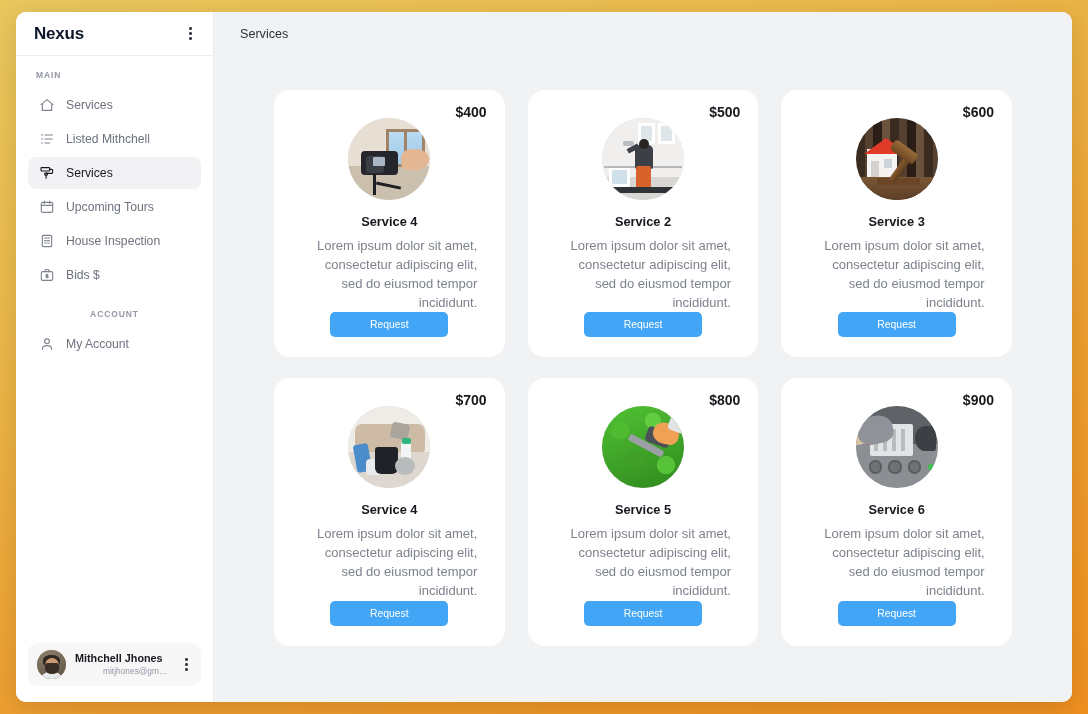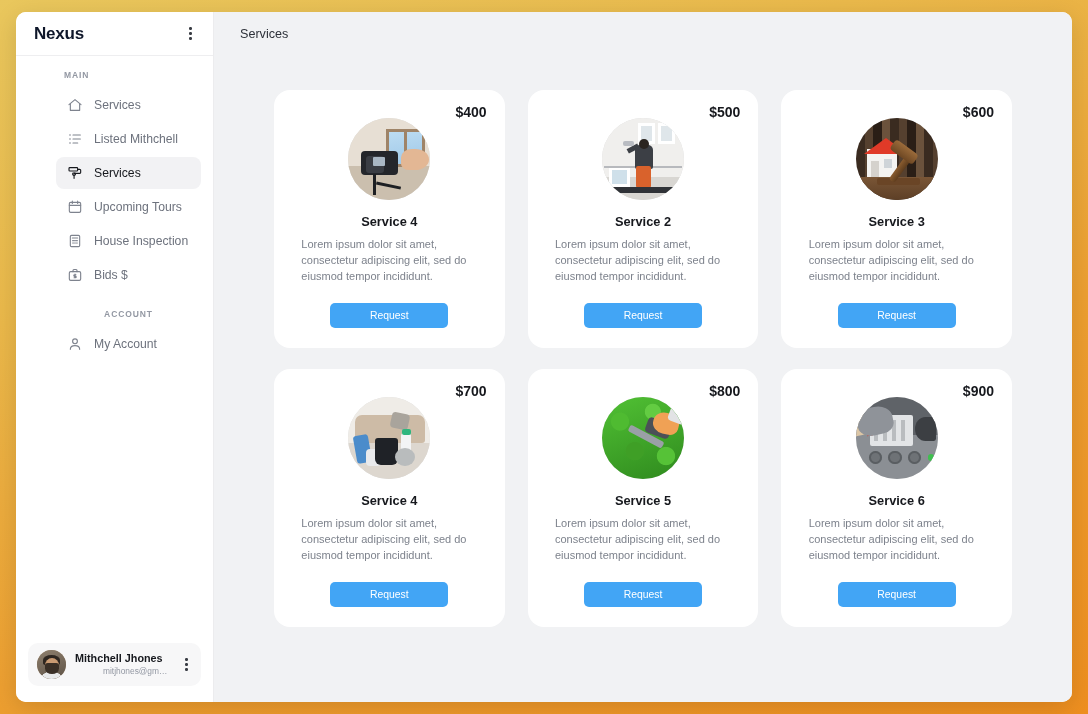--- a/index.html
+++ b/index.html
@@ -71,21 +71,20 @@
     height: 2.6px;
     border-radius: 50%;
     background: #3a3d44;
     display: block;
   }
 
   .nav-scroll {
     flex: 1 1 auto;
     padding: 14px 12px 0 12px;
     overflow: hidden;
-    margin-left: 28px;
   }
 
   .nav-section-label {
     font-size: 8.5px;
     letter-spacing: 0.9px;
     color: #9398a3;
     font-weight: bold;
     padding: 0 8px;
     margin-bottom: 9px;
     text-transform: uppercase;
@@ -585,24 +584,24 @@
   }
 
   .card-title {
     font-size: 12.8px;
     font-weight: bold;
     color: #16181d;
     margin-top: 14px;
   }
 
   .card-desc {
-    font-size: 11px;
+    font-size: 13px;
     line-height: 1.45;
     color: #7d828c;
-    text-align: left;
+    text-align: right;
     margin-top: 8px;
     max-width: 176px;
   }
 
   .request-btn {
     margin-top: auto;
     width: 118px;
     height: 25px;
     background: #42a5f5;
     border: none;

